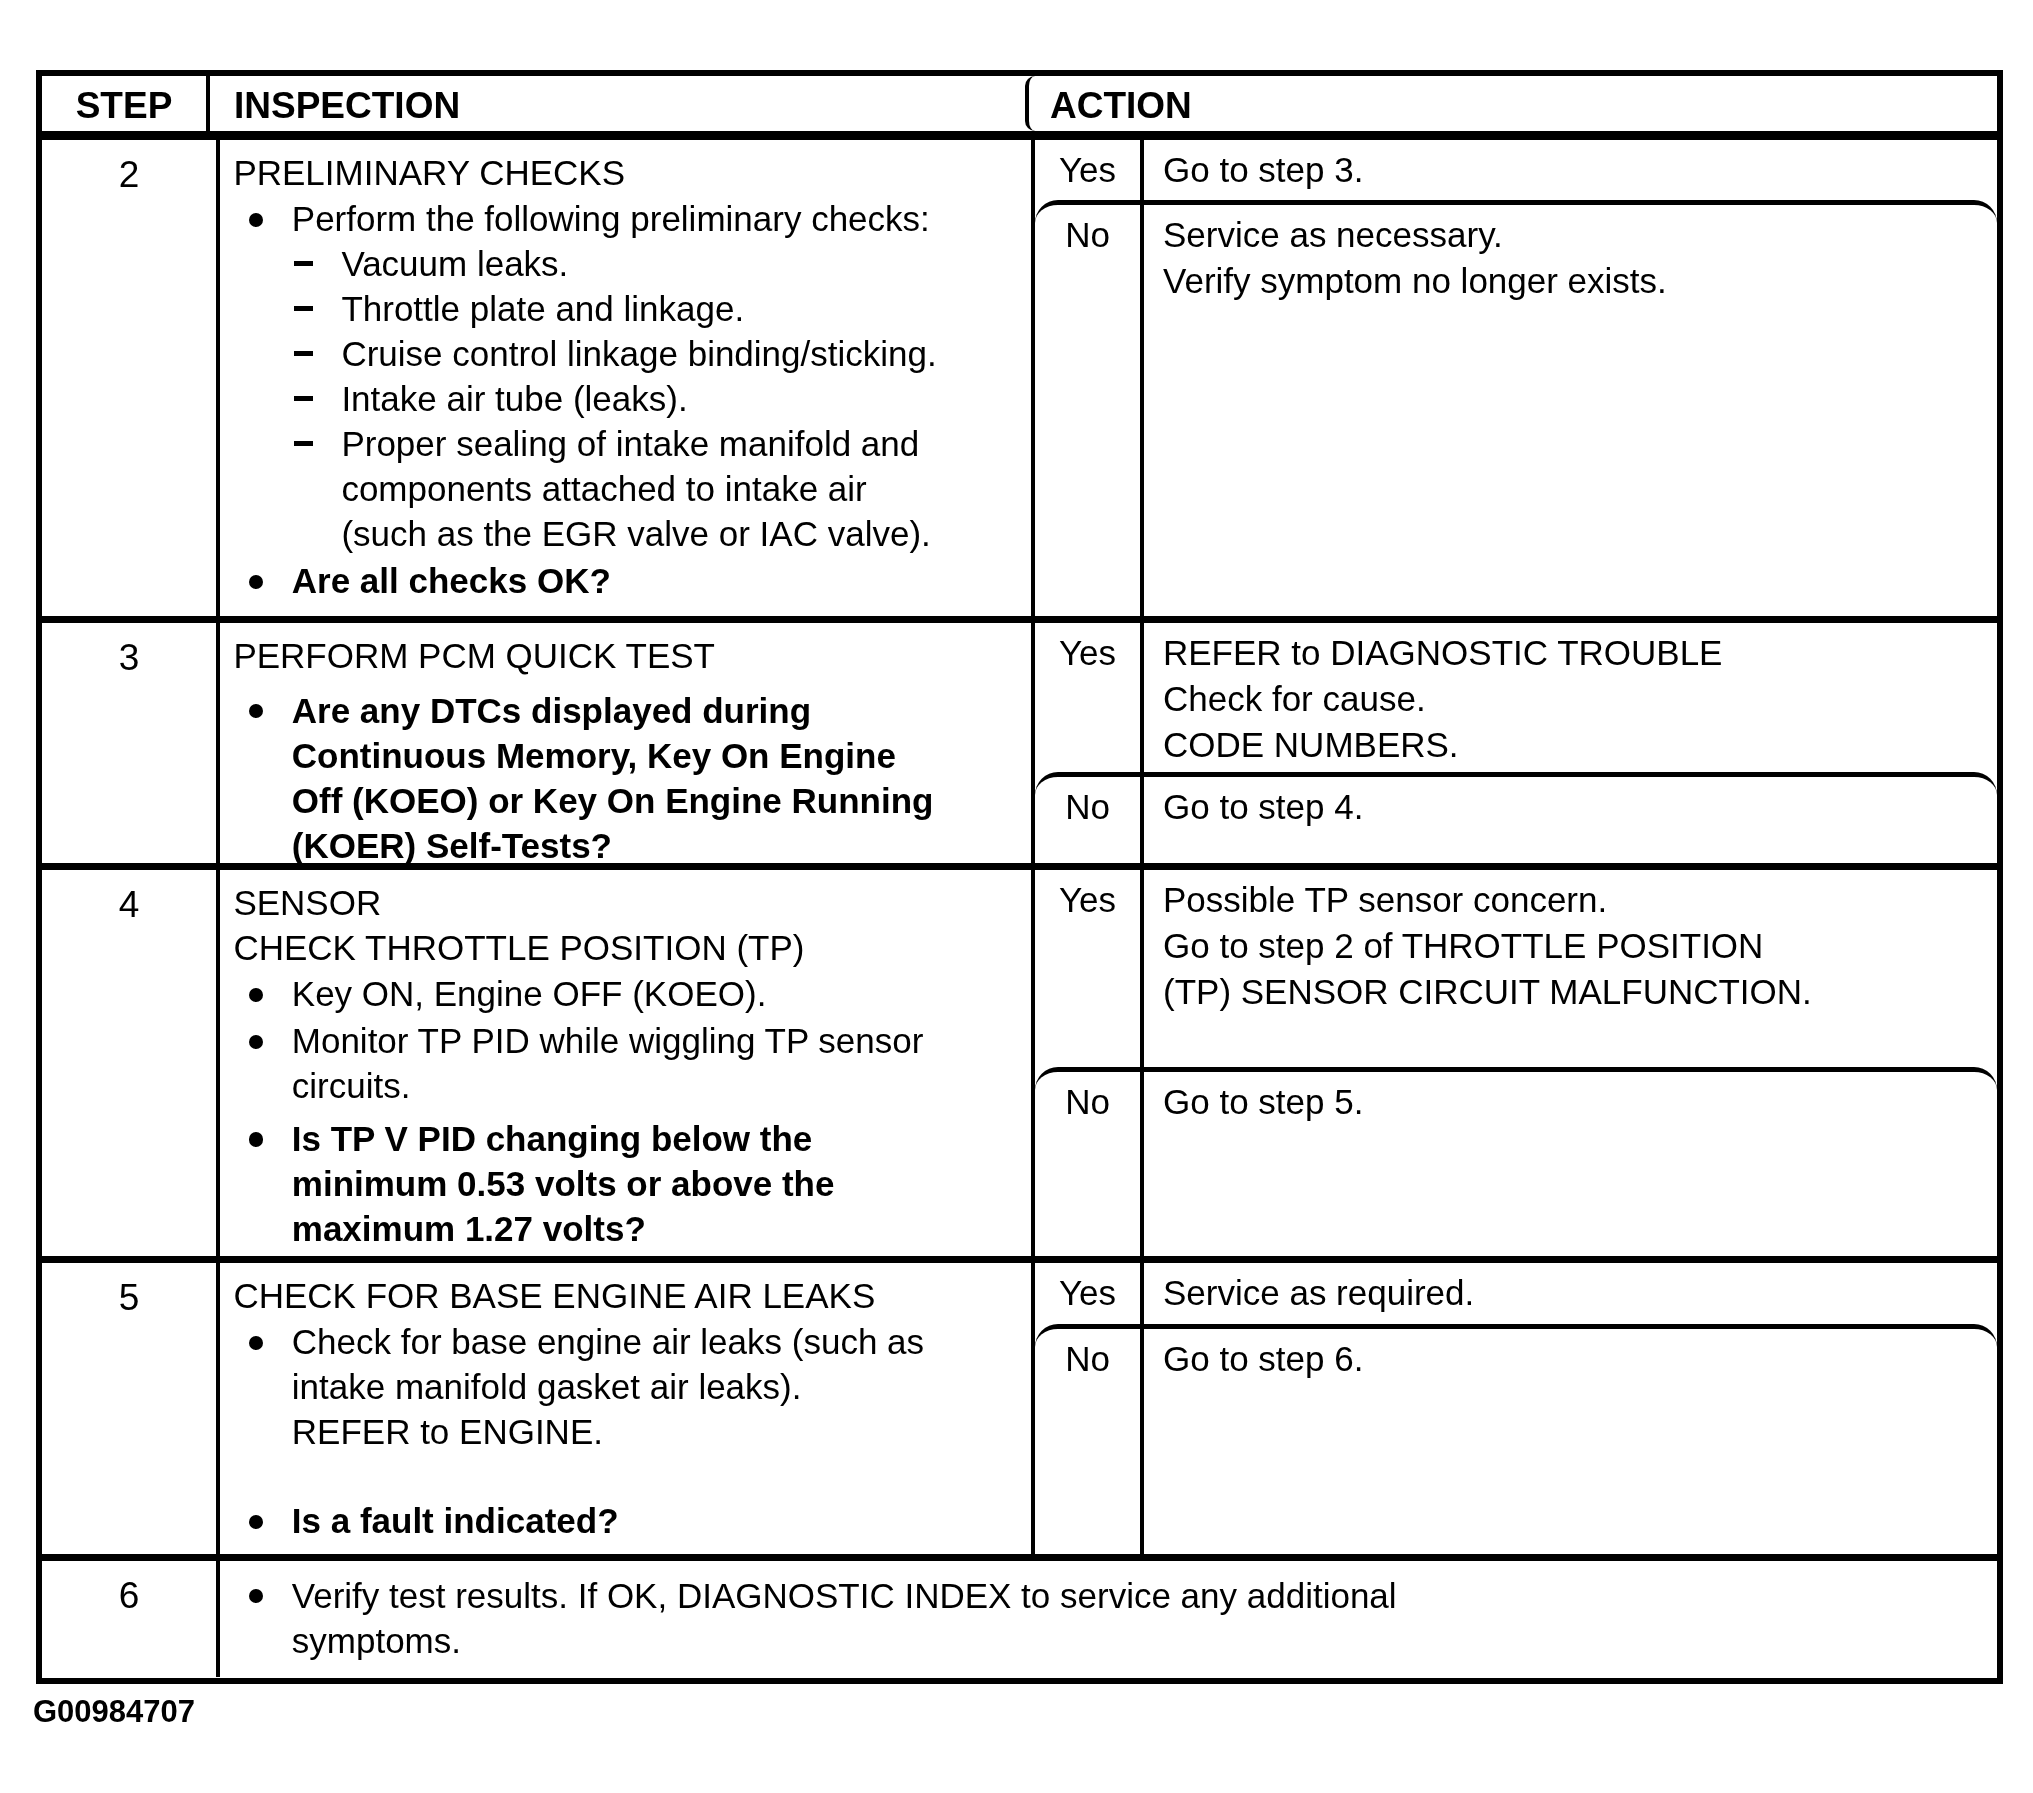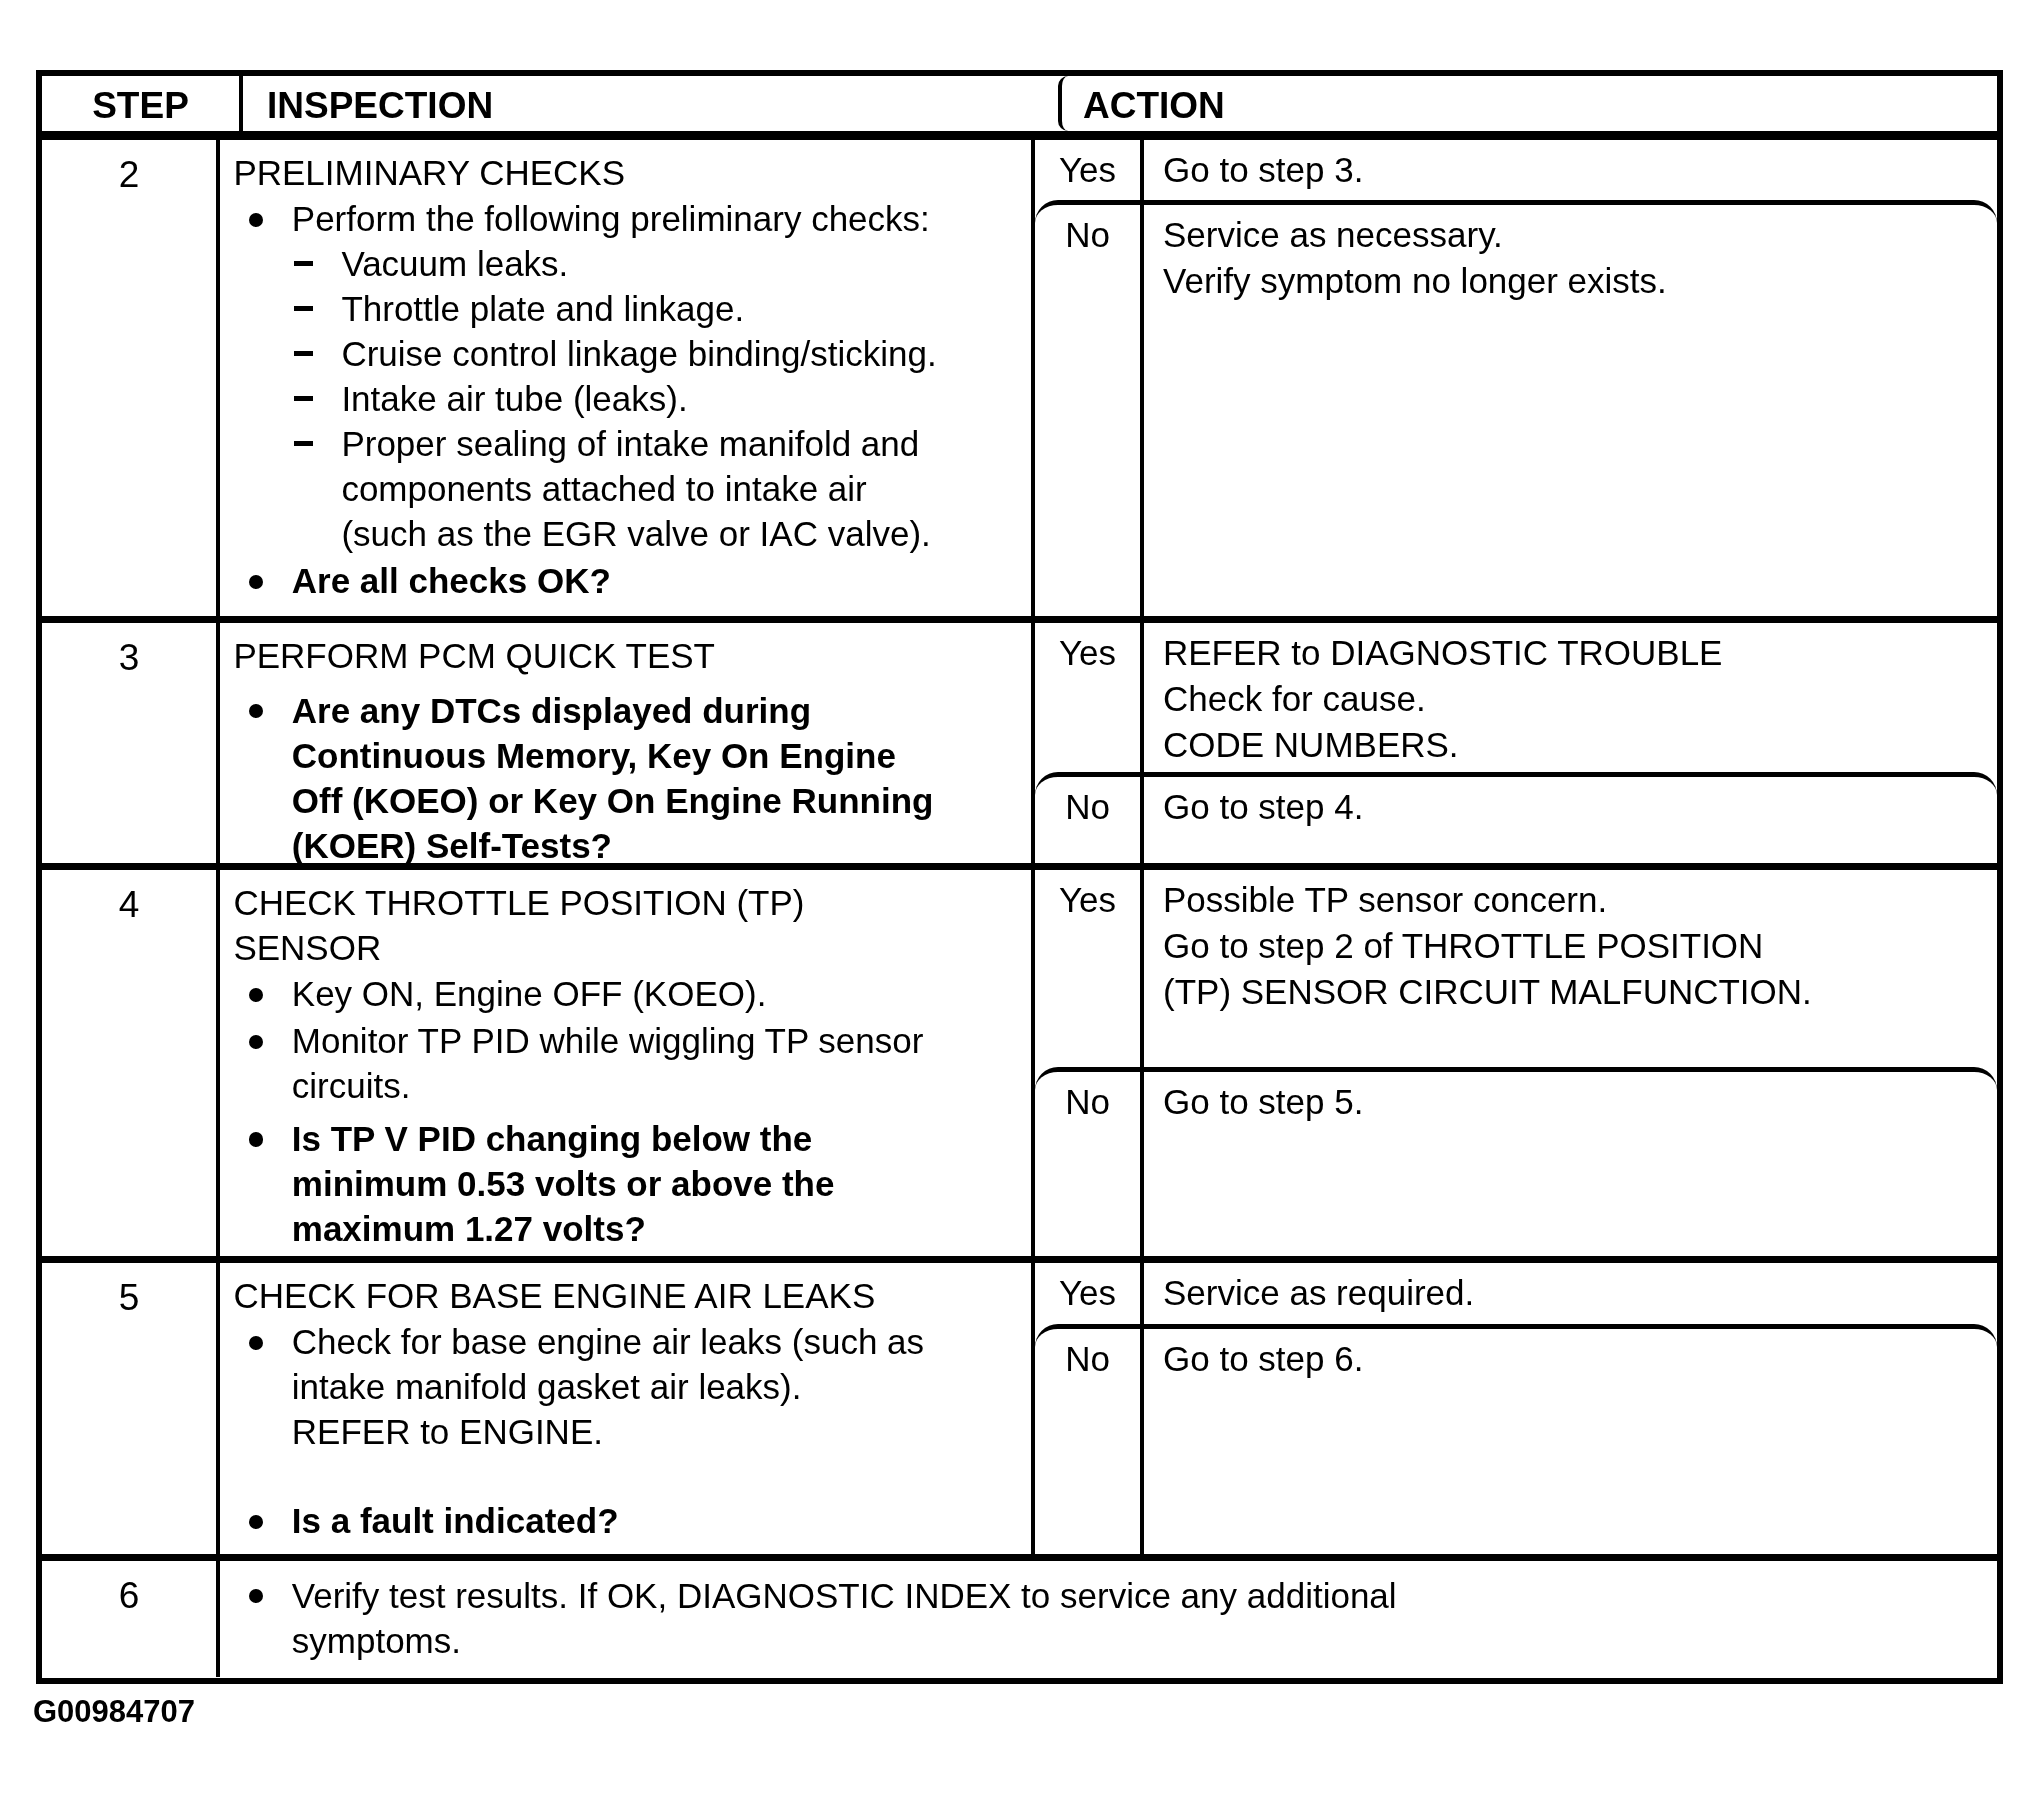--- a/index.html
+++ b/index.html
@@ -19,21 +19,21 @@
     overflow:hidden;
   }
 
   
   .hrow {
     display:flex; height:64px;
     border-bottom:9.6px solid #000;
     font-weight:bold; font-size:37px; line-height:48px;
   }
   .hc { padding-top:5.8px; }
-  .hc-step { width:197px; text-align:center; }
+  .hc-step { width:164px; text-align:center; }
   .hc-insp { width:819px; border-left:4.8px solid #000; padding-left:24px; }
   .hc-act  { flex:1; border-left:4.8px solid #000; padding-left:21px;border-radius:10px; }
 
   
   .brow { display:flex; font-size:35px; }
   .bt8  { border-top:7.7px solid #000; }
   .col-step {
     width:174px; flex:none; text-align:center;
     padding-top:11.5px; font-size:37px; line-height:45px;
   }
@@ -184,22 +184,22 @@
           <div>Go to step 4.</div>
         </div>
       </div>
     </div>
   </div>
 
   <div class="brow bt8" style="height:393px">
     <div class="col-step">4</div>
     <div class="col-insp">
       <div>
+        <div>SENSOR</div>
         <div>CHECK THROTTLE POSITION (TP)</div>
-        <div>SENSOR</div>
       </div>
       <div class="row-bullet">
         <div class="b-markbox">
             <div class="b-dot"></div>
           </div>
         <div class="b-txt">Key ON, Engine OFF (KOEO).</div>
       </div>
       <div class="row-bullet">
         <div class="b-markbox">
             <div class="b-dot"></div>

